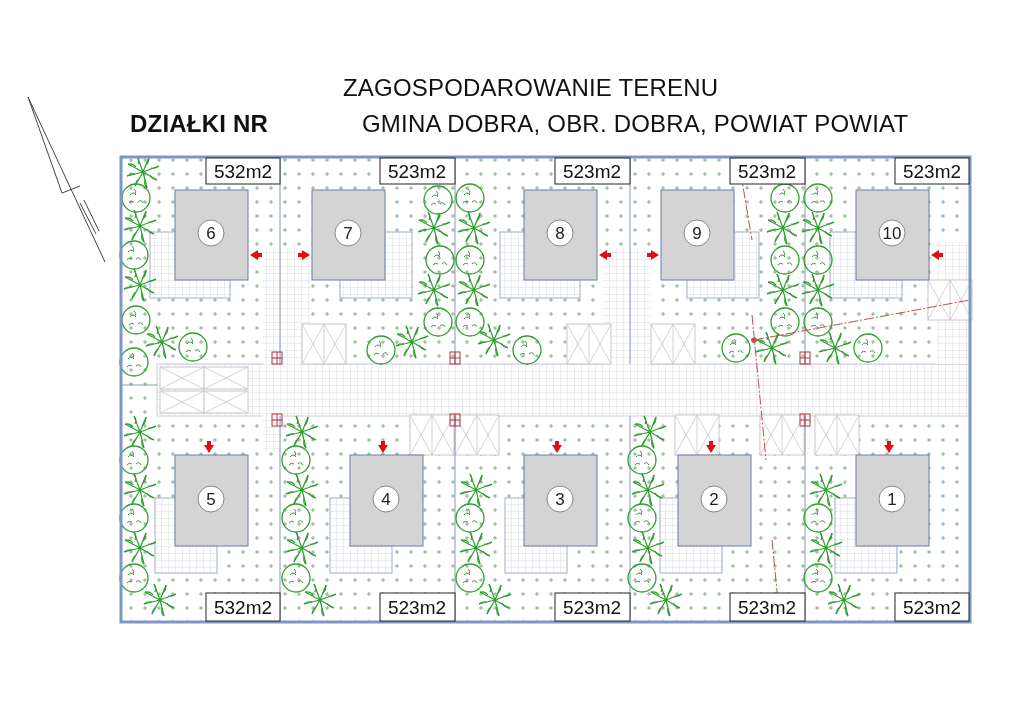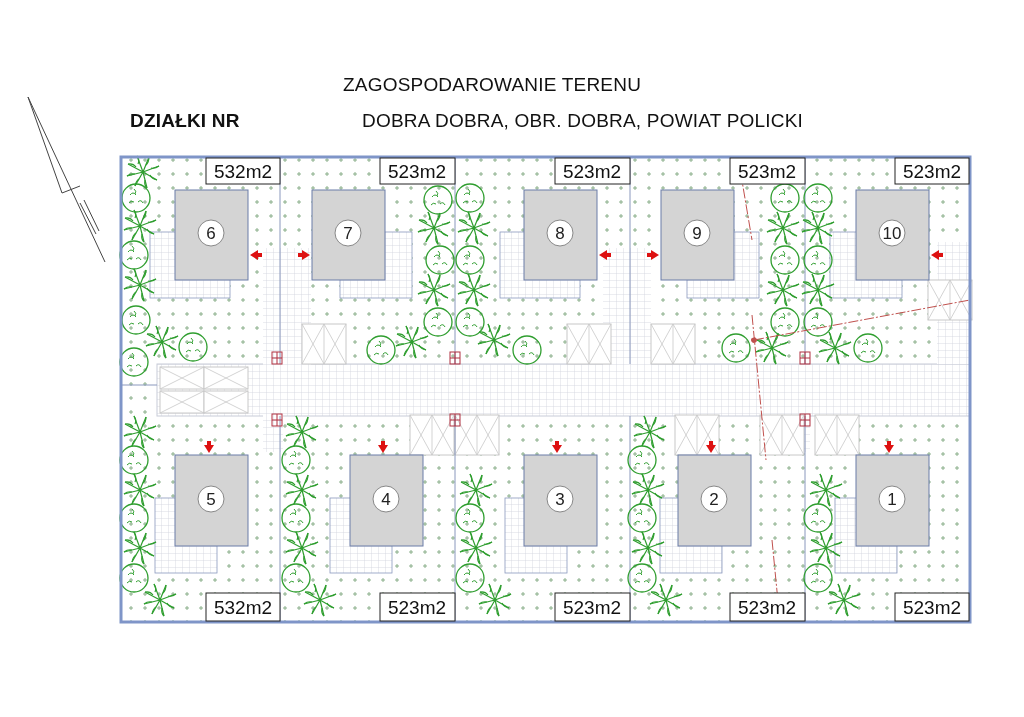--- a/index.html
+++ b/index.html
@@ -1,31 +1,31 @@
 <!DOCTYPE html>
 <html><head>
 <meta charset="utf-8">
 <style>
   html, body { margin: 0; padding: 0; background: #ffffff; }
   body { width: 1024px; height: 717px; position: relative; overflow: hidden;
          font-family: "Liberation Sans", sans-serif; }
-  .title { position: absolute; color: #111; font-size: 19px; letter-spacing: 0.2px; white-space: nowrap; }
+  .title { position: absolute; color: #111; font-size: 24px; letter-spacing: 0.2px; white-space: nowrap; }
   #t1 { left: 343px; top: 74px; }
   #t2 { left: 130px; top: 110px; font-weight: bold; }
   #t3 { left: 362px; top: 110px; }
   svg.plan { position: absolute; left: 0; top: 0; }
   .area-label { font-family: "Liberation Sans", sans-serif; font-size: 19px; fill: #111; }
   .house-num { font-family: "Liberation Sans", sans-serif; font-size: 17px; fill: #222; }
 </style>
 </head>
 <body>
 
 <div id="t1" class="title">ZAGOSPODAROWANIE TERENU</div>
 <div id="t2" class="title">DZIAŁKI NR</div>
-<div id="t3" class="title">DOBRA DOBRA, OBR. DOBRA, POWIAT POLICKI</div>
+<div id="t3" class="title">GMINA DOBRA, OBR. DOBRA, POWIAT POWIAT</div>
 
 <svg class="plan" width="1024" height="717" viewBox="0 0 1024 717" xmlns="http://www.w3.org/2000/svg">
   <defs>
     <pattern id="dots" width="14" height="14" patternUnits="userSpaceOnUse">
       <rect width="14" height="14" fill="#ffffff"></rect>
       <path d="M5 4 L5 8 M3 6 L7 6" stroke="#7fa77f" stroke-width="0.9"></path>
     </pattern>
     <pattern id="grid" width="7" height="7" patternUnits="userSpaceOnUse">
       <rect width="7" height="7" fill="#ffffff"></rect>
       <path d="M0 0 L7 0 M0 0 L0 7" stroke="#cfd3dc" stroke-width="0.8"></path>

